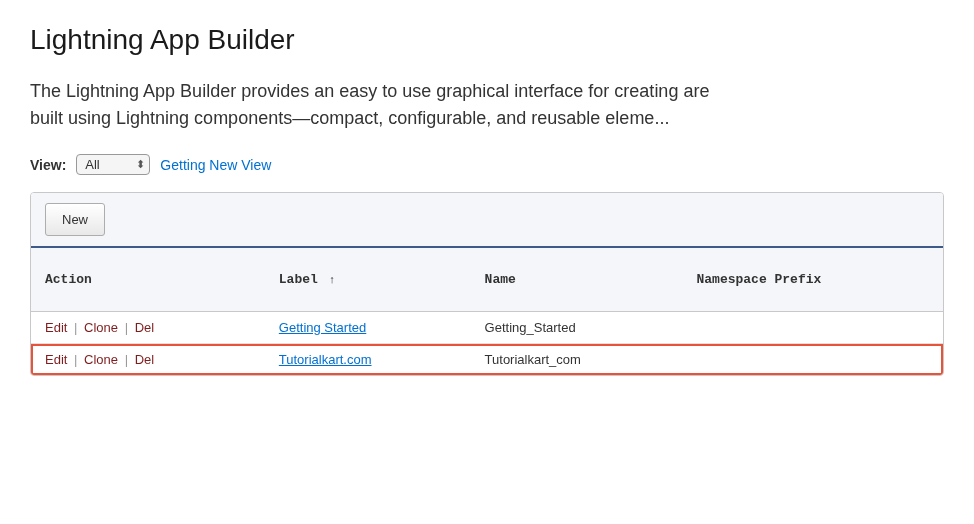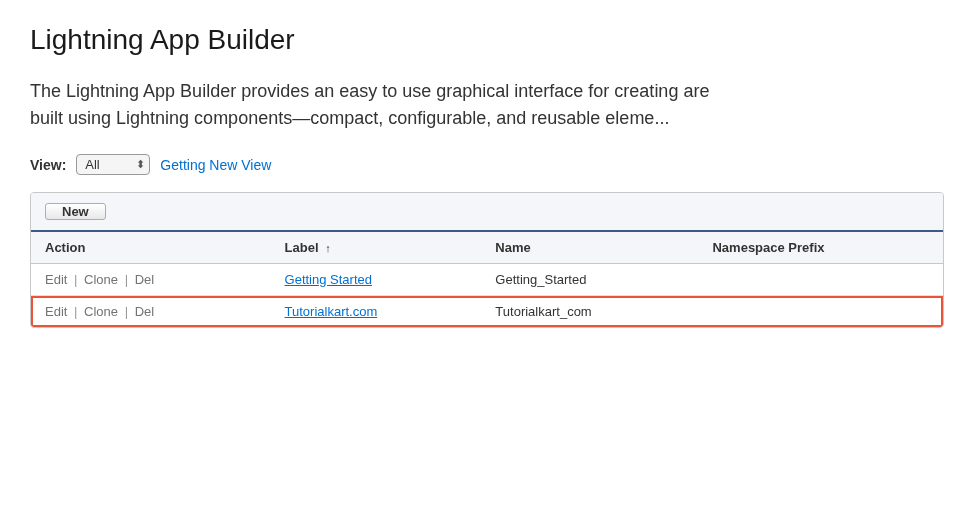--- a/index.html
+++ b/index.html
@@ -76,58 +76,58 @@
     }
     .section-title {
       font-size: 16px;
       font-weight: bold;
       color: #1a1a1a;
     }
     .new-button {
       border: 1px solid #adadad;
       border-radius: 3px;
       background: linear-gradient(to bottom, #fff 0%, #e8e8e8 100%);
-      padding: 0 16px;
-      font-size: 13px;
-      cursor: pointer;
-      color: #333;
-      font-weight: bold;
+      padding: 8px 16px;
+      font-size: 13px;
+      cursor: pointer;
+      color: #333;
     }
     table {
       width: 100%;
       border-collapse: collapse;
       background: #fff;
     }
     thead tr {
       background: #f4f6f9;
       border-bottom: 1px solid #c8c8c8;
     }
     thead th {
       text-align: left;
-      padding: 8px 14px;
+      padding: 24px 14px;
       font-size: 13px;
       font-weight: bold;
       color: #333;
+      font-family: Liberation Mono, monospace;
     }
     .sort-arrow {
       font-size: 11px;
       margin-left: 3px;
     }
     tbody tr {
       border-bottom: 1px solid #e0e0e0;
     }
     tbody tr:last-child {
       border-bottom: none;
     }
     tbody td {
       padding: 8px 14px;
       font-size: 13px;
     }
     .action-link {
-      color: #737373;
+      color: #7f1d1d;
       text-decoration: none;
       cursor: pointer;
     }
     .action-separator {
       color: #999;
       margin: 0 3px;
     }
     .label-link {
       color: #0070d2;
       text-decoration: underline;

